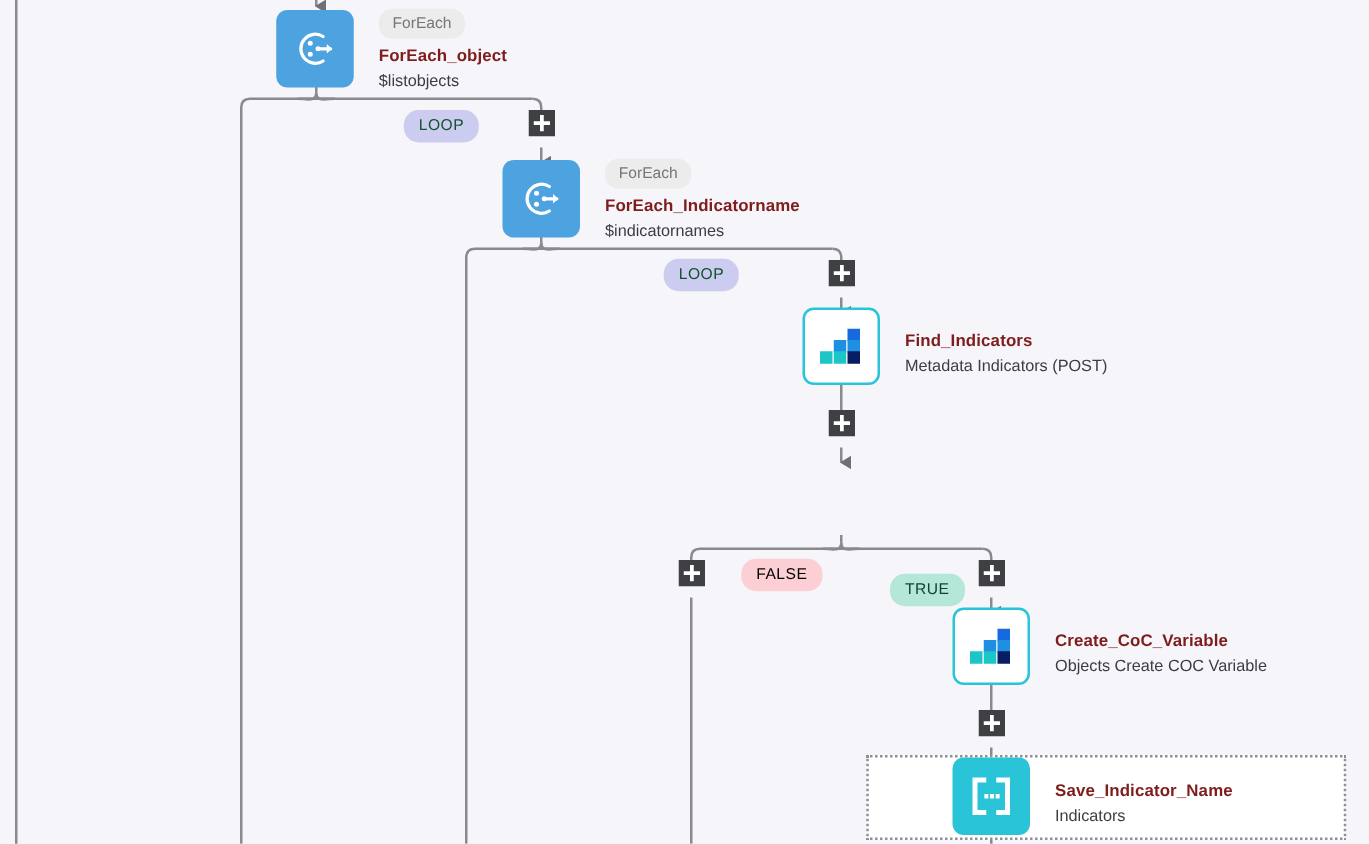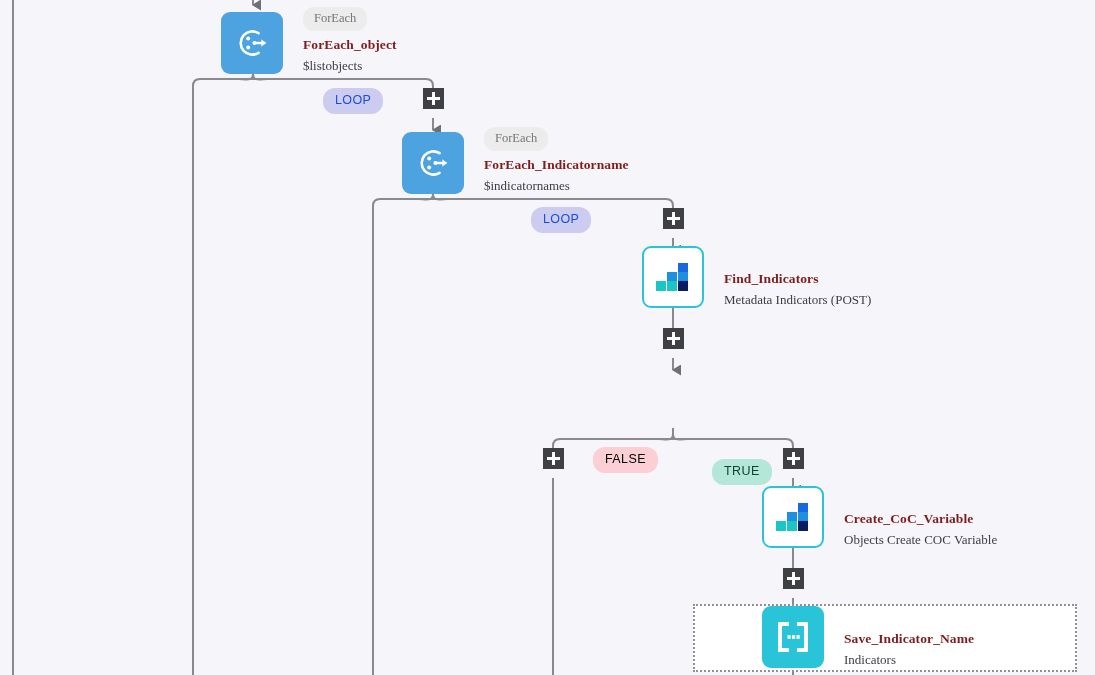--- a/index.html
+++ b/index.html
@@ -42,22 +42,21 @@
     height: 675px;
     z-index: 2;
     pointer-events: none;
   }
 
   
   .node {
     position: absolute;
     z-index: 5;
     display: flex;
-    align-items: flex-end;
-    font-family: Liberation Serif, serif;
+    align-items: center;
   }
   .node-icon {
     width: 62px;
     height: 62px;
     border-radius: 9px;
     display: flex;
     align-items: center;
     justify-content: center;
     flex: 0 0 auto;
     box-sizing: border-box;
@@ -124,21 +123,21 @@
   
   .pill {
     position: absolute;
     z-index: 6;
     font-size: 12.5px;
     line-height: 1;
     padding: 6px 12px 7px;
     border-radius: 12px;
     white-space: nowrap;
   }
-  .pill.loop  { background: #ccccf0; color: #1d4ed8; letter-spacing: .4px; }
+  .pill.loop  { background: #ccccf0; color: #14532d; letter-spacing: .4px; }
   .pill.true  { background: #b5e7d8; color: #14402f; letter-spacing: .4px; }
   .pill.false { background: #fbcfd3; color: #000000; letter-spacing: .4px; text-align: center; }
 
   
   .selection-box {
     position: absolute;
     border: 2px dotted #8f8f96;
     background: #ffffff;
     z-index: 3;
   }

